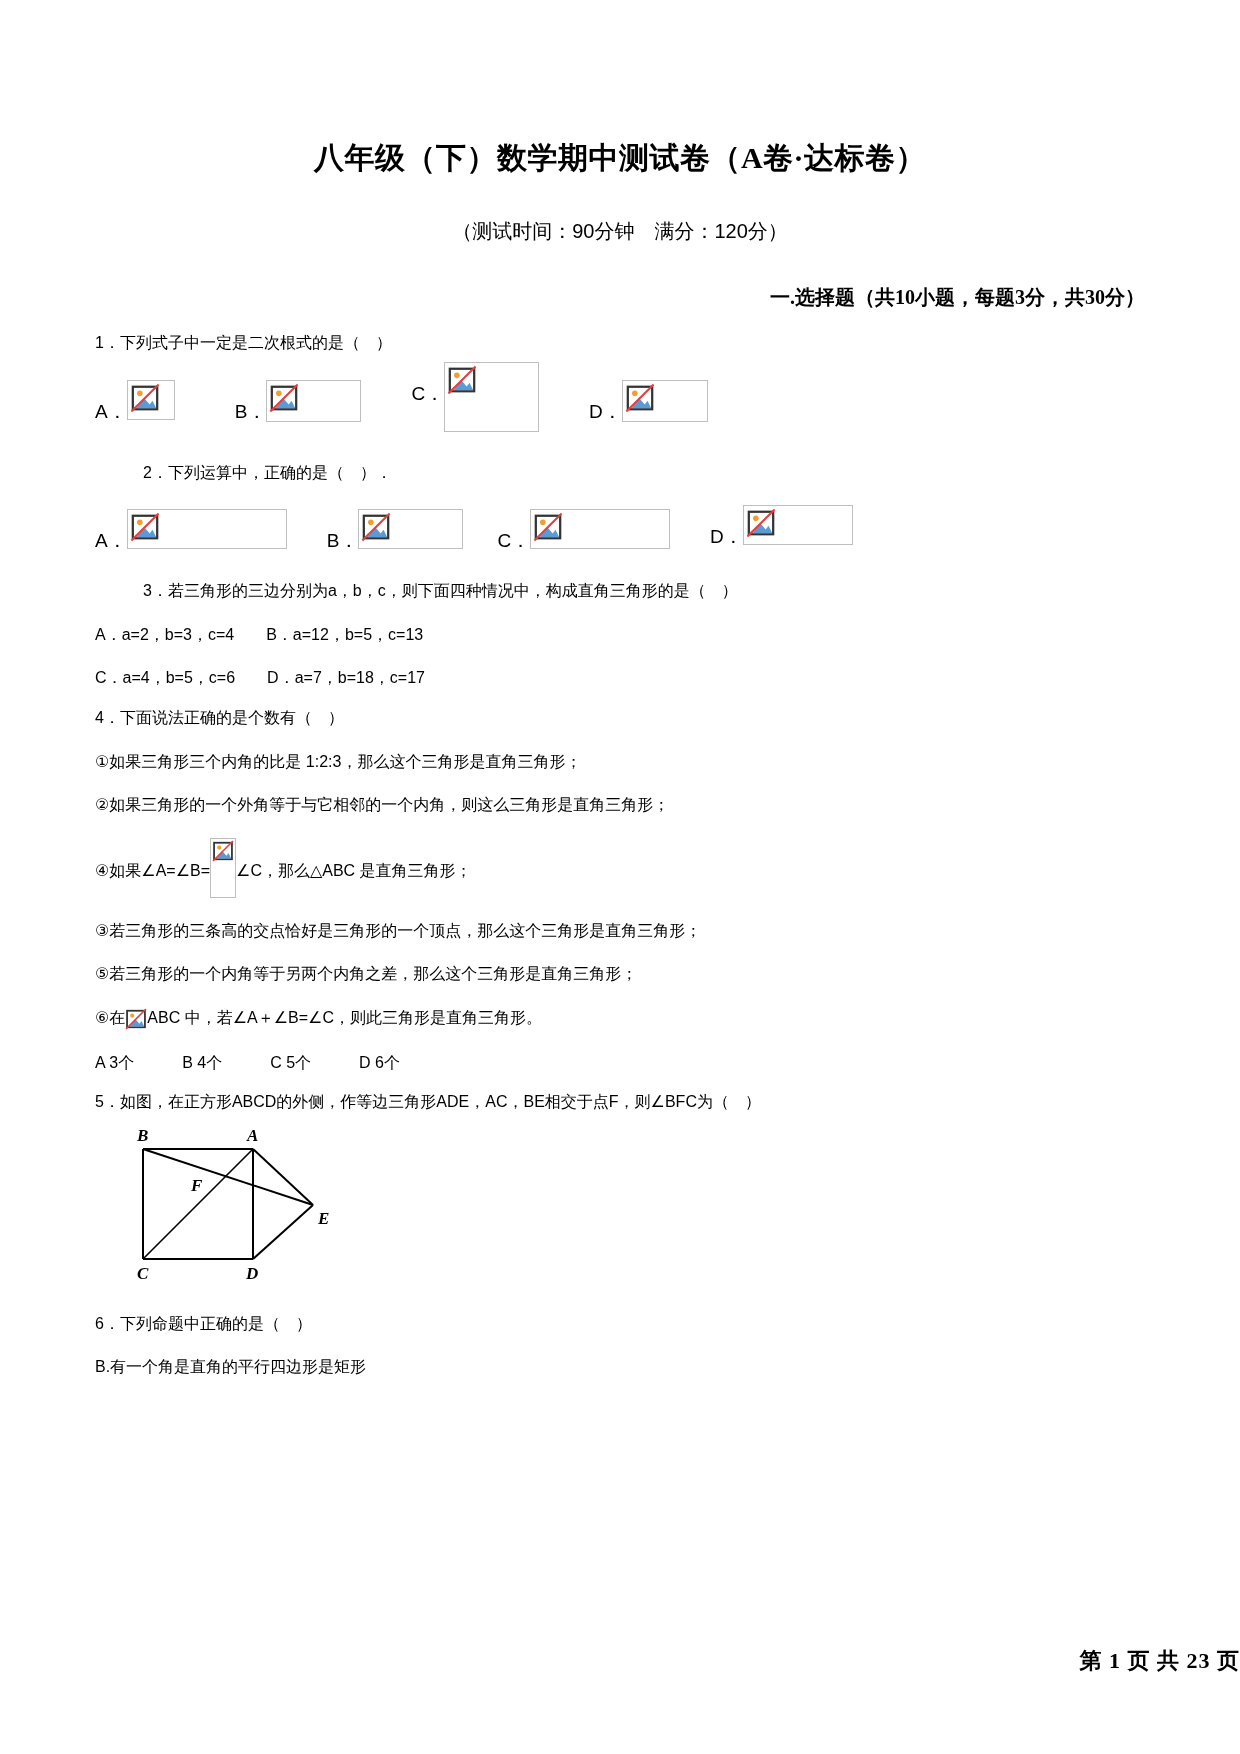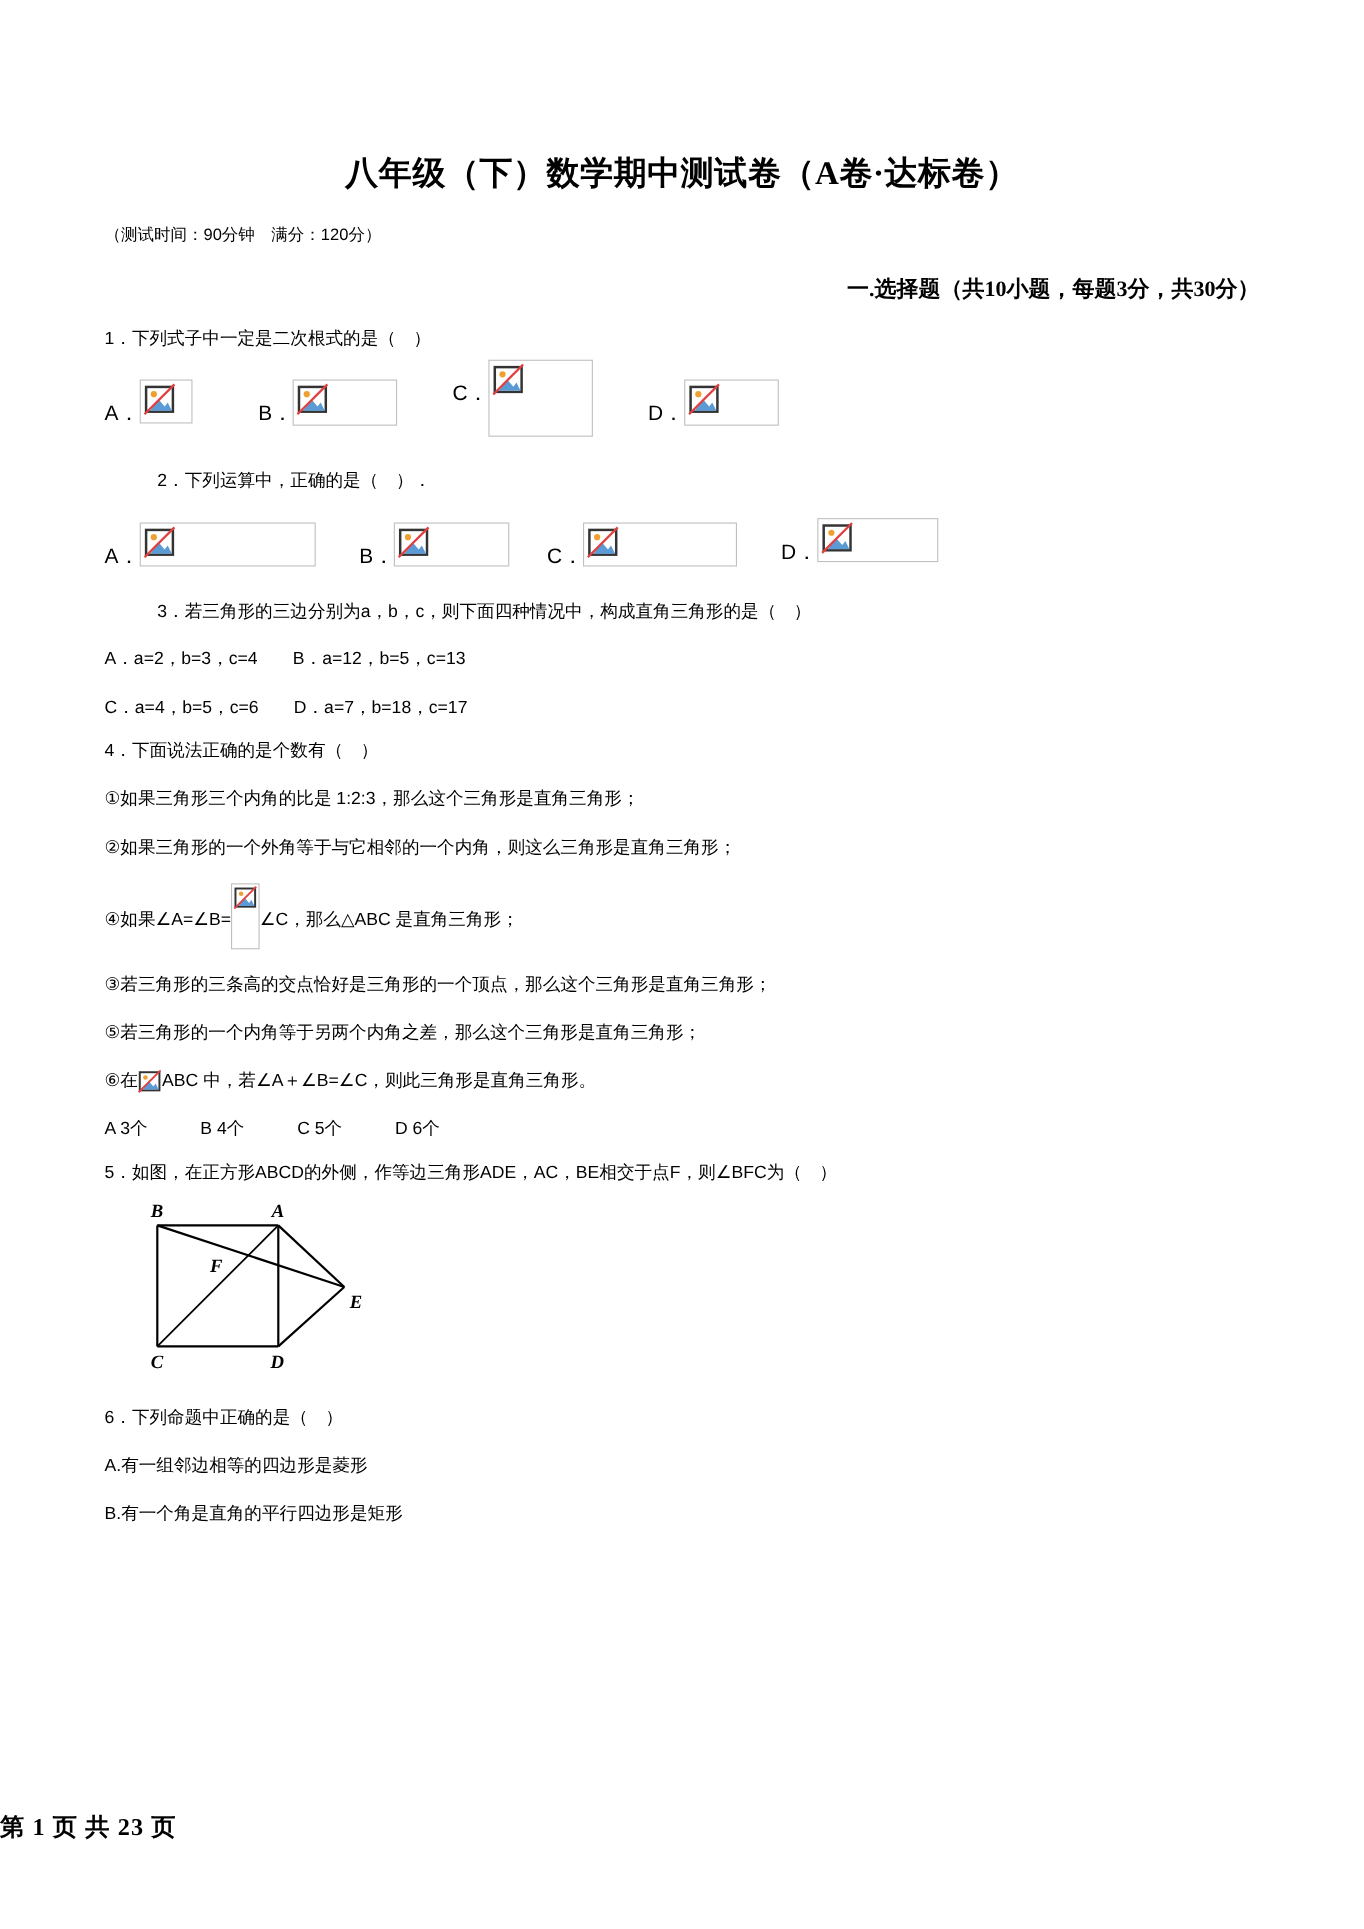--- a/index.html
+++ b/index.html
@@ -31,24 +31,24 @@
     padding-top: 140px;
     text-align: center;
     font-family: "Liberation Serif", "DejaVu Serif", serif;
     font-weight: bold;
     font-size: 30px;
     letter-spacing: 0.5px;
     line-height: 1.2;
     white-space: nowrap;
   }
   .doc-subtitle {
-    margin: 0;
+    margin: 14px;
     padding-top: 28px;
-    text-align: left;
-    font-size: 15px;
+    text-align: center;
+    font-size: 20px;
     font-family: "Liberation Sans", "DejaVu Sans", sans-serif;
     line-height: 1.3;
   }
 
   
   .section-heading {
     margin: 0;
     padding-top: 26px;
     font-family: "Liberation Serif", "DejaVu Serif", serif;
     font-weight: bold;
@@ -133,21 +133,21 @@
     padding-top: 14px;
     padding-left: 18px;
   }
 
   
   .page-footer {
     position: absolute;
     left: 0;
     right: 0;
     bottom: 78px;
-    text-align: left;
+    text-align: right;
     font-family: "Liberation Serif", "DejaVu Serif", serif;
     font-weight: bold;
     font-size: 22px;
     letter-spacing: 1px;
   }
 
   .tofu {
     display: inline-block;
     width: 12px;
     height: 15px;
@@ -332,18 +332,17 @@
       <text x="134" y="14" font-family="Liberation Serif, DejaVu Serif, serif" font-size="17" font-weight="bold" font-style="italic">A</text>
       <text x="78" y="64" font-family="Liberation Serif, DejaVu Serif, serif" font-size="17" font-weight="bold" font-style="italic">F</text>
       <text x="205" y="97" font-family="Liberation Serif, DejaVu Serif, serif" font-size="17" font-weight="bold" font-style="italic">E</text>
       <text x="24" y="152" font-family="Liberation Serif, DejaVu Serif, serif" font-size="17" font-weight="bold" font-style="italic">C</text>
       <text x="133" y="152" font-family="Liberation Serif, DejaVu Serif, serif" font-size="17" font-weight="bold" font-style="italic">D</text>
     </svg>
   </div>
 
 
   <p class="qline">6．下列命题中正确的是（　）</p>
-  <p class="qline">A.有一组邻边相等的四边形是菱形</p>
   <p class="qline">B.有一个角是直角的平行四边形是矩形</p>
 
   <div class="page-footer">第 1 页 共 23 页</div>
 
 </div>
 
 </body></html>

